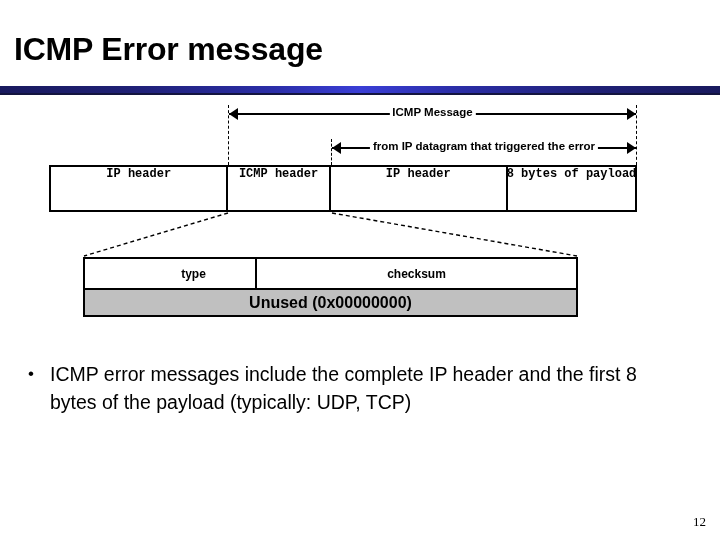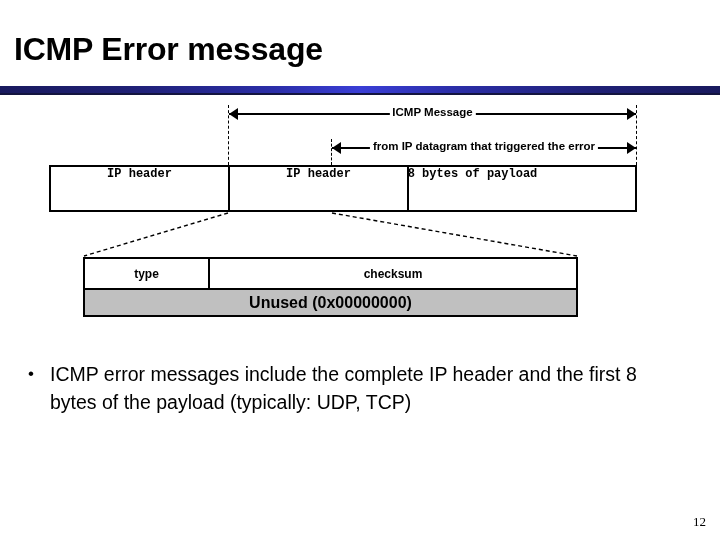--- a/index.html
+++ b/index.html
@@ -251,36 +251,39 @@
     <div class="shaft"></div>
     <div class="head left"></div>
     <div class="head right"></div>
     <div class="caption">ICMP Message</div>
   </div>
 
   <div id="packet-strip">
     <div class="cell" style="width:179px;">
       <span>IP header</span>
     </div>
+    <div class="cell" style="width:103px;">
+      <span>ICMP header</span>
+    </div>
     <div class="cell" style="width:179px;">
       <span>IP header</span>
     </div>
     <div class="cell" style="width:127px;">
       <span>8 bytes of payload</span>
     </div>
   </div>
 
   <svg id="connectors" viewBox="0 0 720 230">
     <line x1="228" y1="118" x2="84" y2="161" stroke="#000000" stroke-width="1.4" stroke-dasharray="4,3"></line>
     <line x1="332" y1="118" x2="577" y2="161" stroke="#000000" stroke-width="1.4" stroke-dasharray="4,3"></line>
   </svg>
 
   <div id="detail-block">
     <div id="detail-fields">
-      <div class="cell" style="width:125px;">
+      <div class="cell" style="width:125px;margin-left:47px;">
         <span>type</span>
       </div>
       <div class="cell" style="flex:1;">
         <span>checksum</span>
       </div>
     </div>
     <div id="detail-unused">
       <span>Unused (0x00000000)</span>
     </div>
   </div>

